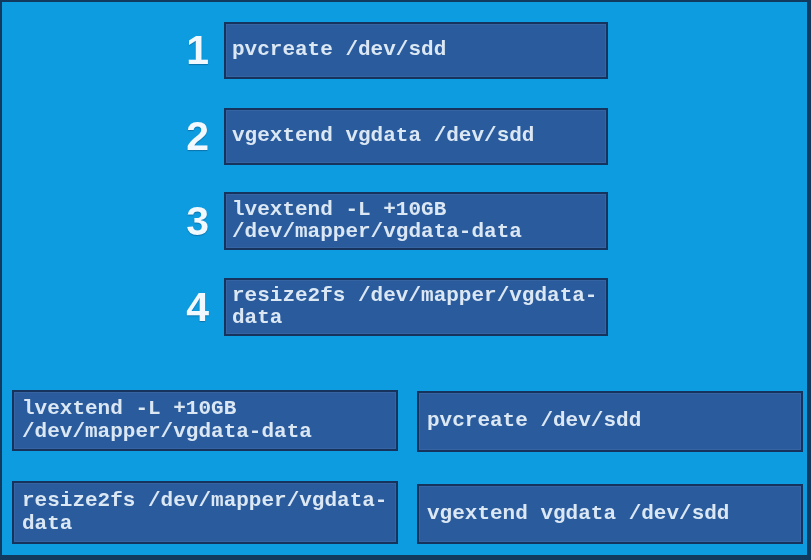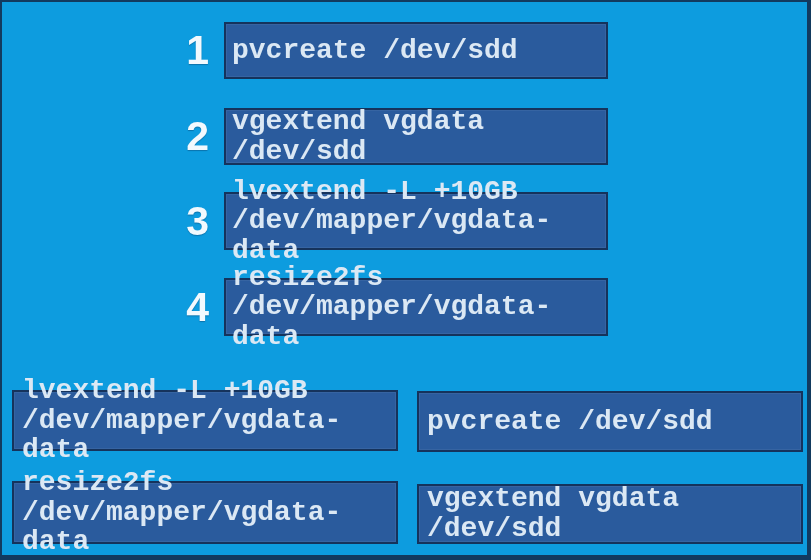--- a/index.html
+++ b/index.html
@@ -39,21 +39,21 @@
     border: 2px solid #15335c;
     display: flex;
     align-items: center;
     box-shadow: inset 0 0 0 1px rgba(255,255,255,0.06);
   }
   .cmd-box .cmd {
     display: block;
     color: #dbe8f4;
     font-family: "Liberation Mono", "DejaVu Sans Mono", monospace;
     font-weight: bold;
-    font-size: 28px;
+    font-size: 21px;
     line-height: 1.06;
     white-space: pre-line;
     letter-spacing: 0px;
   }
   .slot .cmd { padding: 2px 4px 2px 6px; }
   .bank .cmd { padding: 2px 6px 2px 8px; }
 
   
   .pos-slot1 { left: 222px; top: 20px;  width: 384px; height: 57px; }
   .pos-slot2 { left: 222px; top: 106px; width: 384px; height: 57px; }

